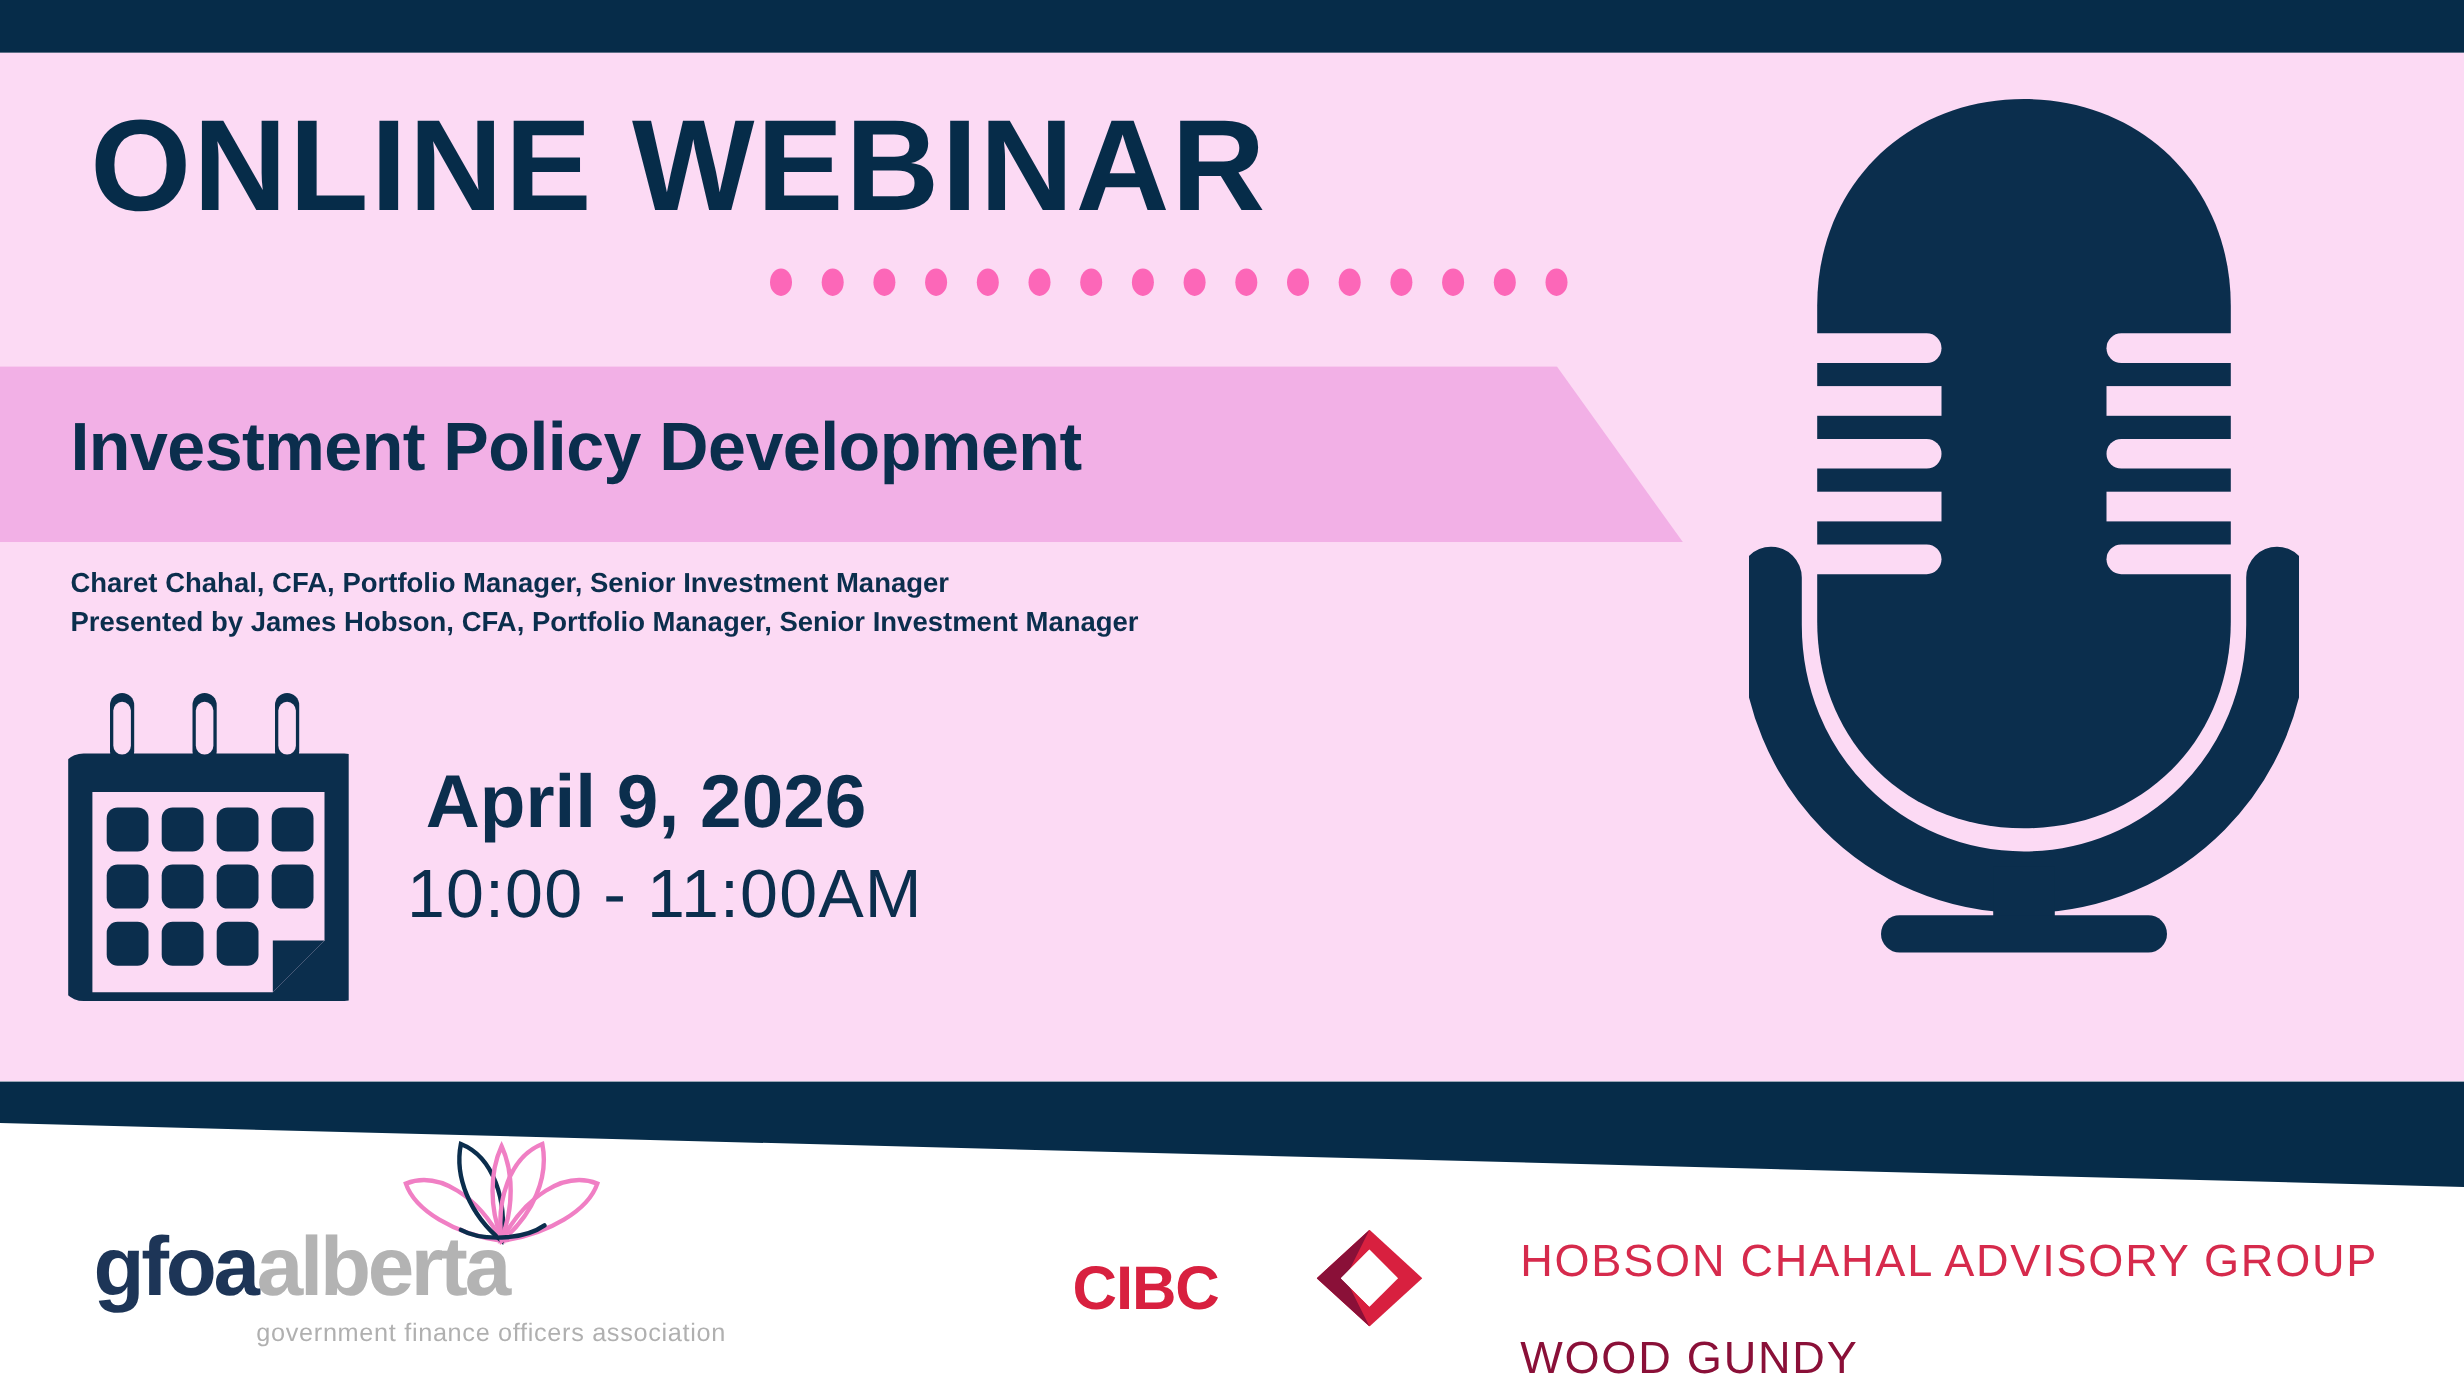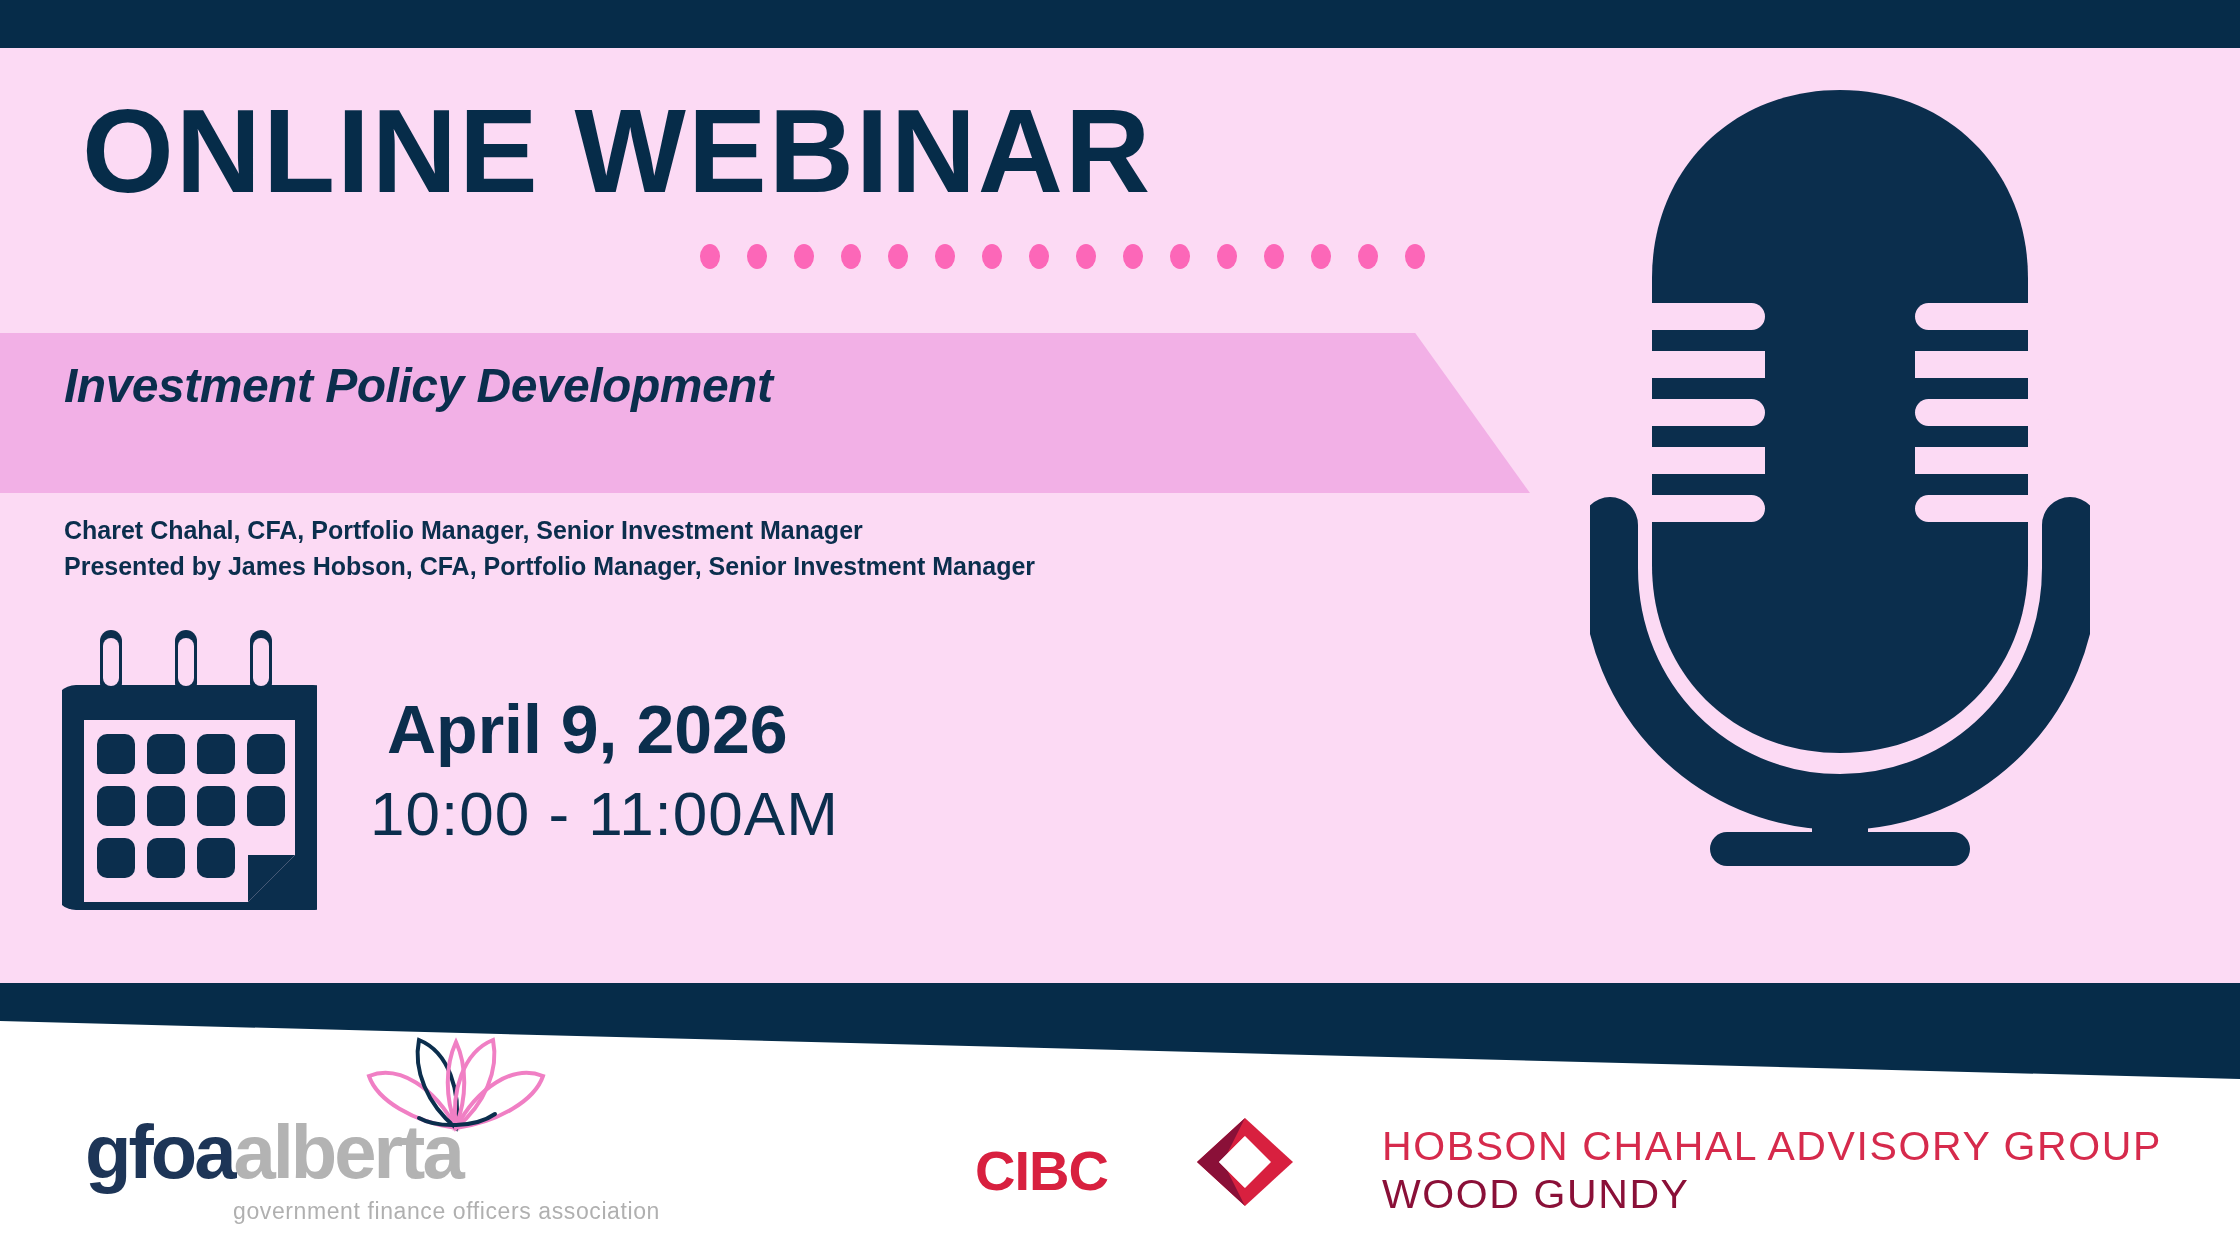--- a/index.html
+++ b/index.html
@@ -81,27 +81,26 @@
     left: 0;
     top: 333px;
     width: 1530px;
     height: 160px;
     background: #f2b0e6;
     clip-path: polygon(0 0, 92.5% 0, 100% 100%, 0 100%);
   }
   .banner-title {
     position: absolute;
     left: 64px;
-    top: 358px;
-    font-size: 48px;
+    top: 371px;
+    font-size: 62px;
     font-weight: 700;
     letter-spacing: -0.5px;
     color: #0b2e4d;
     white-space: nowrap;
-    font-style: italic;
   }
 
   
   .presenters {
     position: absolute;
     left: 64px;
     top: 512px;
     font-size: 25px;
     font-weight: 700;
     line-height: 1.44;
@@ -223,20 +222,21 @@
     font-weight: 400;
     color: #d62a4c;
     line-height: 1.18;
   }
   .advisory-l2 {
     font-size: 41px;
     letter-spacing: 1.6px;
     font-weight: 400;
     color: #8a1038;
     line-height: 1.18;
+    margin-top: 40px;
   }
 </style>
 </head>
 <body>
 
 <div id="poster">
 
   <div class="top-bar"></div>
   <div class="pink-stage"></div>
 

